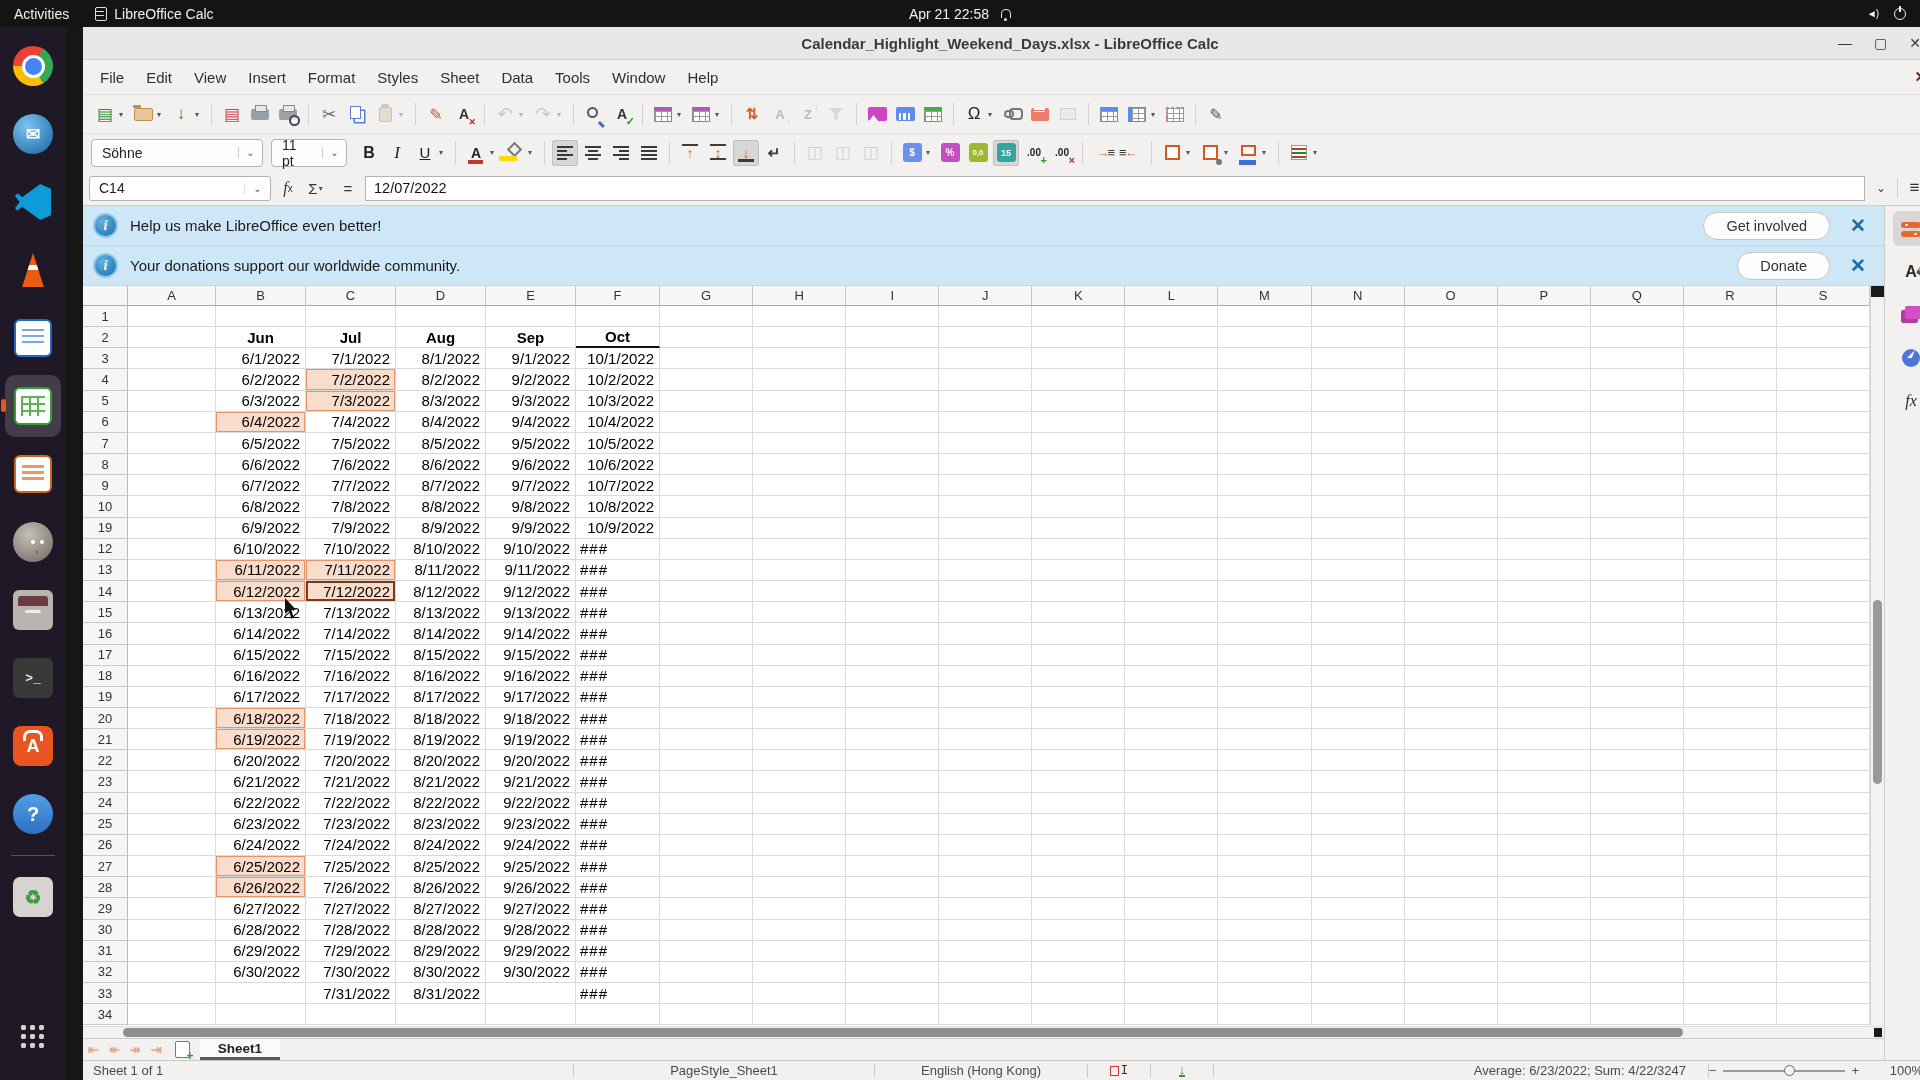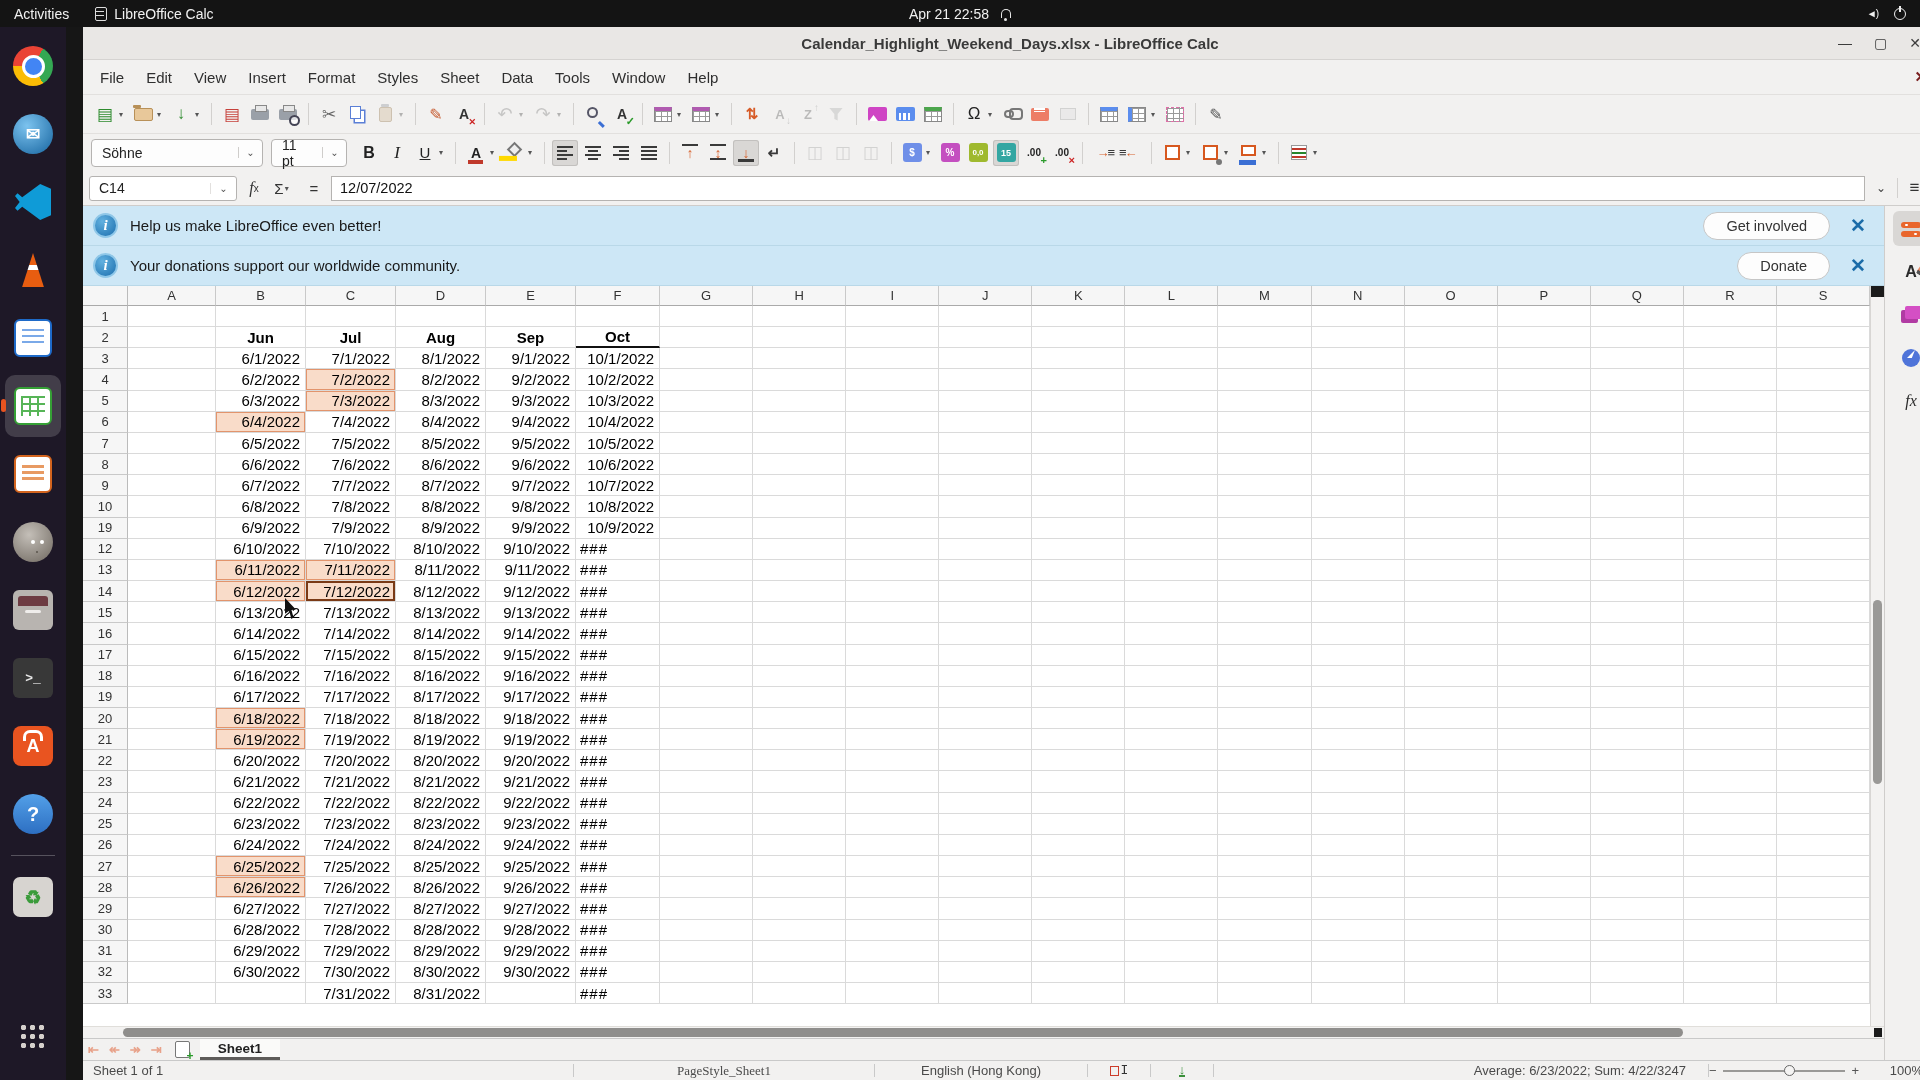--- a/index.html
+++ b/index.html
@@ -141,21 +141,21 @@
   .i-bcolor::after{content:"";position:absolute;bottom:1px;left:4px;width:17px;height:4.5px;background:#3b6fd4;}
   .i-cf{width:16px;height:15px;border:1px solid #999;background:repeating-linear-gradient(#fff 0 2px,#c0392b 2px 4px,#fff 4px 6px,#27862c 6px 8px,#fff 8px 10px,#c0392b 10px 12px,#fff 12px);}
   .combo{display:flex;align-items:center;background:#fdfdfd;border:1px solid #b5b3b1;border-radius:4px;height:28px;margin-right:8px;font-size:14px;color:#222;}
   .combo .cv{padding:0 10px;flex:1;}
   .combo .cd{border-left:1px solid #cfcdcb;width:24px;text-align:center;color:#555;font-size:10px;}
   .combo-font{width:172px;}
   .combo-size{width:76px;}
 
   
   .fbar{height:35px;display:flex;align-items:center;padding:0 6px;gap:4px;background:#f2f1f0;border-bottom:1px solid #cfcdcb;flex:0 0 auto;}
-  .namebox{width:148px;height:25px;background:#fff;border:1px solid #b5b3b1;border-radius:3px;display:flex;align-items:center;font-size:14px;color:#222;}
+  .namebox{width:182px;height:25px;background:#fff;border:1px solid #b5b3b1;border-radius:3px;display:flex;align-items:center;font-size:14px;color:#222;}
   .namebox .nv{flex:1;padding-left:9px;}
   .namebox .nd{width:26px;text-align:center;color:#555;font-size:10px;border-left:1px solid #e2e0de;}
   .fbtn{width:26px;height:25px;display:flex;align-items:center;justify-content:center;font-size:15px;color:#333;}
   .fx-i{font-style:italic;font-family:"Liberation Serif",serif;font-size:16px;}
   .fx-s{font-size:10px;vertical-align:sub;}
   .finput{flex:1;height:25px;background:#fff;border:1px solid #b5b3b1;display:flex;align-items:center;padding-left:8px;font-size:14.5px;color:#111;}
   .fexp{width:24px;text-align:center;color:#444;font-size:12px;}
   .fham{width:34px;text-align:center;color:#333;font-size:17px;border-left:1px solid #d2d0ce;}
 
   
@@ -212,21 +212,21 @@
   .i-sb-styles::after{content:"";position:absolute;right:3px;top:5px;width:6px;height:13px;background:#e58a67;border-radius:2px;transform:rotate(35deg);border-bottom:4px solid #555;}
   .i-sb-gallery{width:17px;height:13px;background:#d44fc4;border-radius:2px;box-shadow:-4px 4px 0 #b13ba3;margin-left:4px;margin-bottom:4px;}
   .i-sb-nav{width:18px;height:18px;border-radius:50%;background:#4f74d9;}
   .i-sb-nav::after{content:"";position:absolute;left:14px;top:10px;width:8px;height:8px;background:#fff;clip-path:polygon(0 100%,100% 0,60% 100%);}
   .i-sb-fx{font-style:italic;font-family:"Liberation Serif",serif;font-size:16px;color:#2b2b2b;}
 
   
   .statusbar{height:20px;background:#f2f1f0;border-top:1px solid #c9c9c9;display:flex;align-items:center;font-size:13px;color:#4a4a4a;flex:0 0 auto;}
   .ssep{width:1px;height:13px;background:#c9c9c9;}
   .s1{width:490px;padding-left:10px;}
-  .s2{width:300px;text-align:center;font-family:Liberation Serif, serif;}
+  .s2{width:300px;text-align:center;}
   .s3{width:212px;text-align:center;}
   .s4,.s5{width:62px;display:flex;align-items:center;justify-content:center;gap:2px;}
   .s6{flex:1;}
   .insq{width:9px;height:10px;border:1.5px solid #cc3b2a;display:inline-block;}
   .insI{font-family:"Liberation Mono",monospace;color:#333;}
   .savearrow{color:#3a8f3a;font-weight:bold;font-size:13px;border-bottom:2px solid #3a8f3a;line-height:11px;}
   .sstats{padding-right:22px;}
   .slider{width:150px;display:flex;align-items:center;gap:6px;color:#555;}
   .strack{flex:1;height:2px;background:#9a9997;position:relative;}
   .sknob{position:absolute;left:50%;top:-5px;width:11px;height:11px;border-radius:50%;background:#f5f4f3;border:1px solid #666;}
@@ -1432,20 +1432,42 @@
                 <div class="gcell c-K"></div>
                 <div class="gcell c-L"></div>
                 <div class="gcell c-M"></div>
                 <div class="gcell c-N"></div>
                 <div class="gcell c-O"></div>
                 <div class="gcell c-P"></div>
                 <div class="gcell c-Q"></div>
                 <div class="gcell c-R"></div>
                 <div class="gcell c-S"></div>
               </div>
+              <div class="grow">
+                <div class="grhead">34</div>
+                <div class="gcell c-A"></div>
+                <div class="gcell c-B"></div>
+                <div class="gcell c-C"></div>
+                <div class="gcell c-D"></div>
+                <div class="gcell c-E"></div>
+                <div class="gcell c-F"></div>
+                <div class="gcell c-G"></div>
+                <div class="gcell c-H"></div>
+                <div class="gcell c-I"></div>
+                <div class="gcell c-J"></div>
+                <div class="gcell c-K"></div>
+                <div class="gcell c-L"></div>
+                <div class="gcell c-M"></div>
+                <div class="gcell c-N"></div>
+                <div class="gcell c-O"></div>
+                <div class="gcell c-P"></div>
+                <div class="gcell c-Q"></div>
+                <div class="gcell c-R"></div>
+                <div class="gcell c-S"></div>
+              </div>
             </div>
           <div class="vscroll">
             <div class="vsplit"></div>
             <div class="vtrack">
                 <div class="vthumb"></div>
               </div>
           </div>
         </div>
 
         <div class="hscroll">

